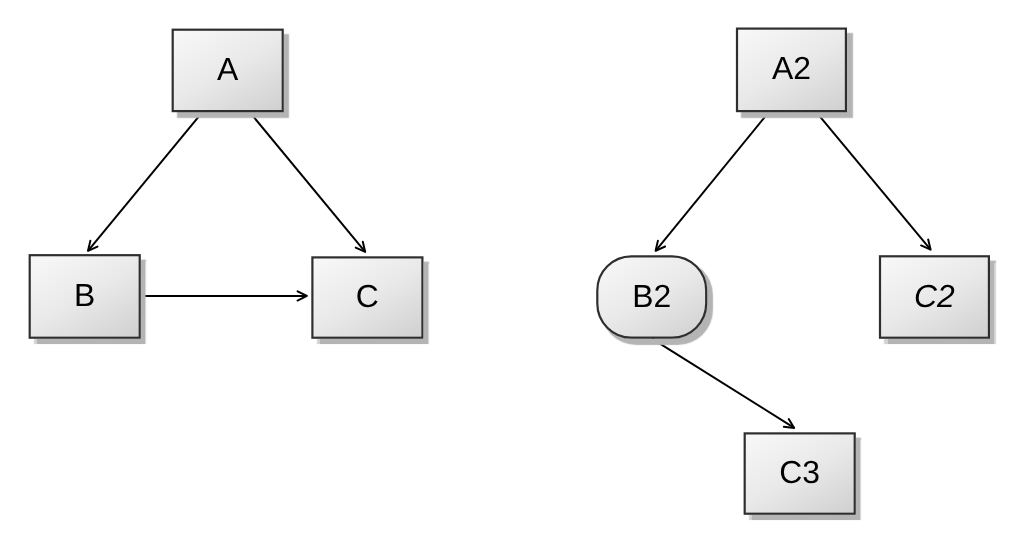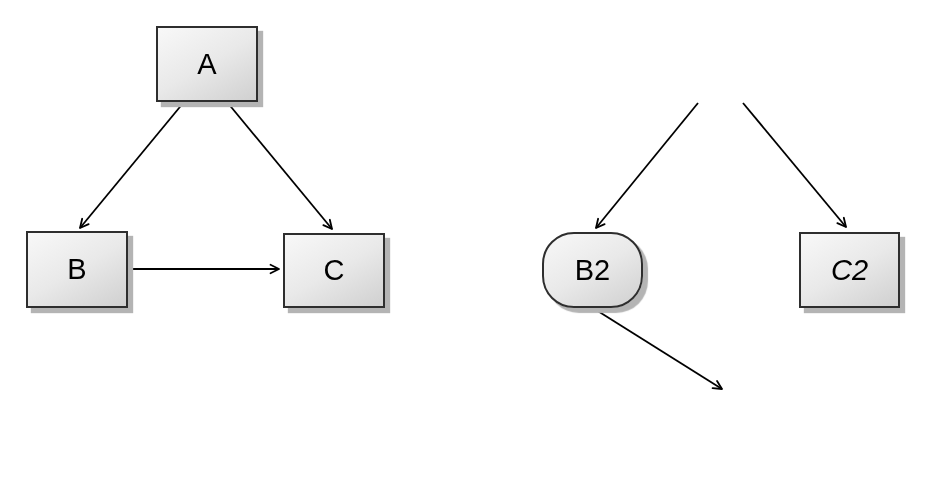--- a/index.html
+++ b/index.html
@@ -76,19 +76,25 @@
     </svg>
 <div class="node" style="left: 156px; top: 26px; width: 102px; height: 76px;">
       <span class="node-label">A</span>
     </div>
     <div class="node" style="left: 26px; top: 231px; width: 102px; height: 77px;">
       <span class="node-label">B</span>
     </div>
     <div class="node" style="left: 283px; top: 233px; width: 102px; height: 75px;">
       <span class="node-label">C</span>
     </div>
+    <div class="node" style="left: 669px; top: 25px; width: 101px; height: 77px;">
+      <span class="node-label">A2</span>
+    </div>
     <div class="node" style="left: 542px; top: 232px; width: 101px; height: 76px; border-radius: 32px;">
       <span class="node-label">B2</span>
     </div>
     <div class="node" style="left: 799px; top: 232px; width: 101px; height: 76px; font-style: italic;">
       <span class="node-label">C2</span>
     </div>
+    <div class="node" style="left: 676px; top: 393px; width: 102px; height: 75px;">
+      <span class="node-label">C3</span>
+    </div>
   </div>
 
 </body></html>

